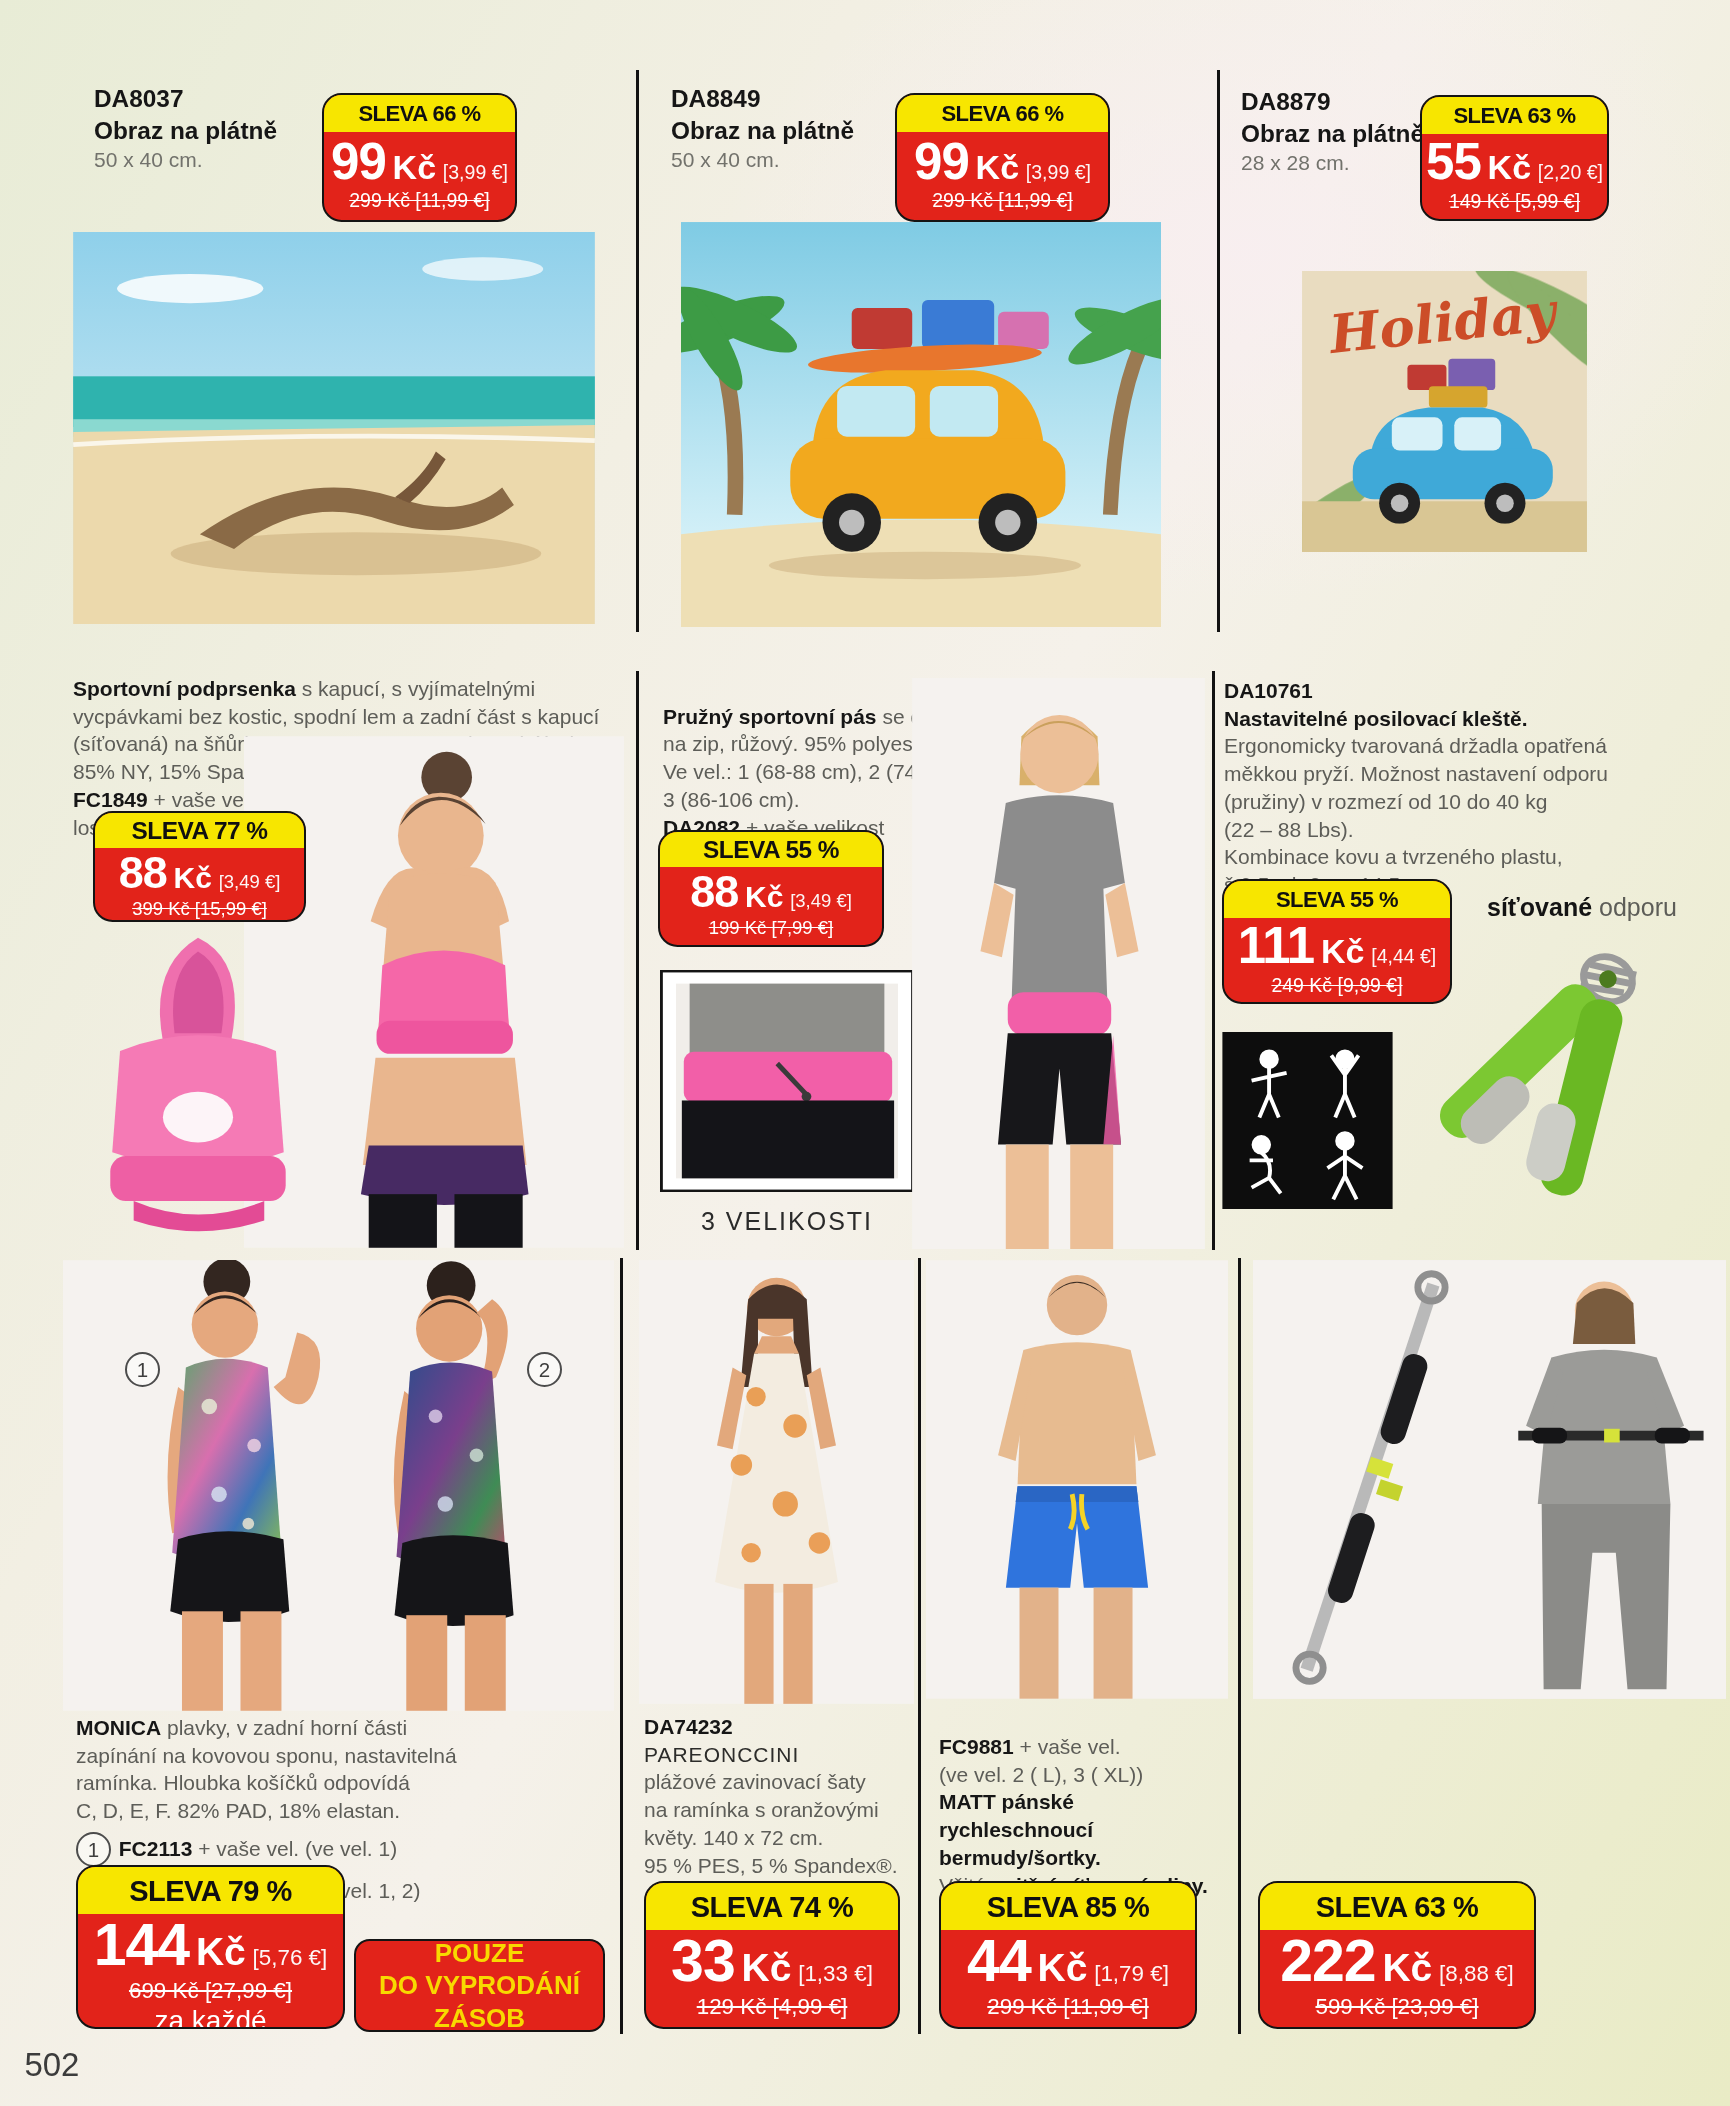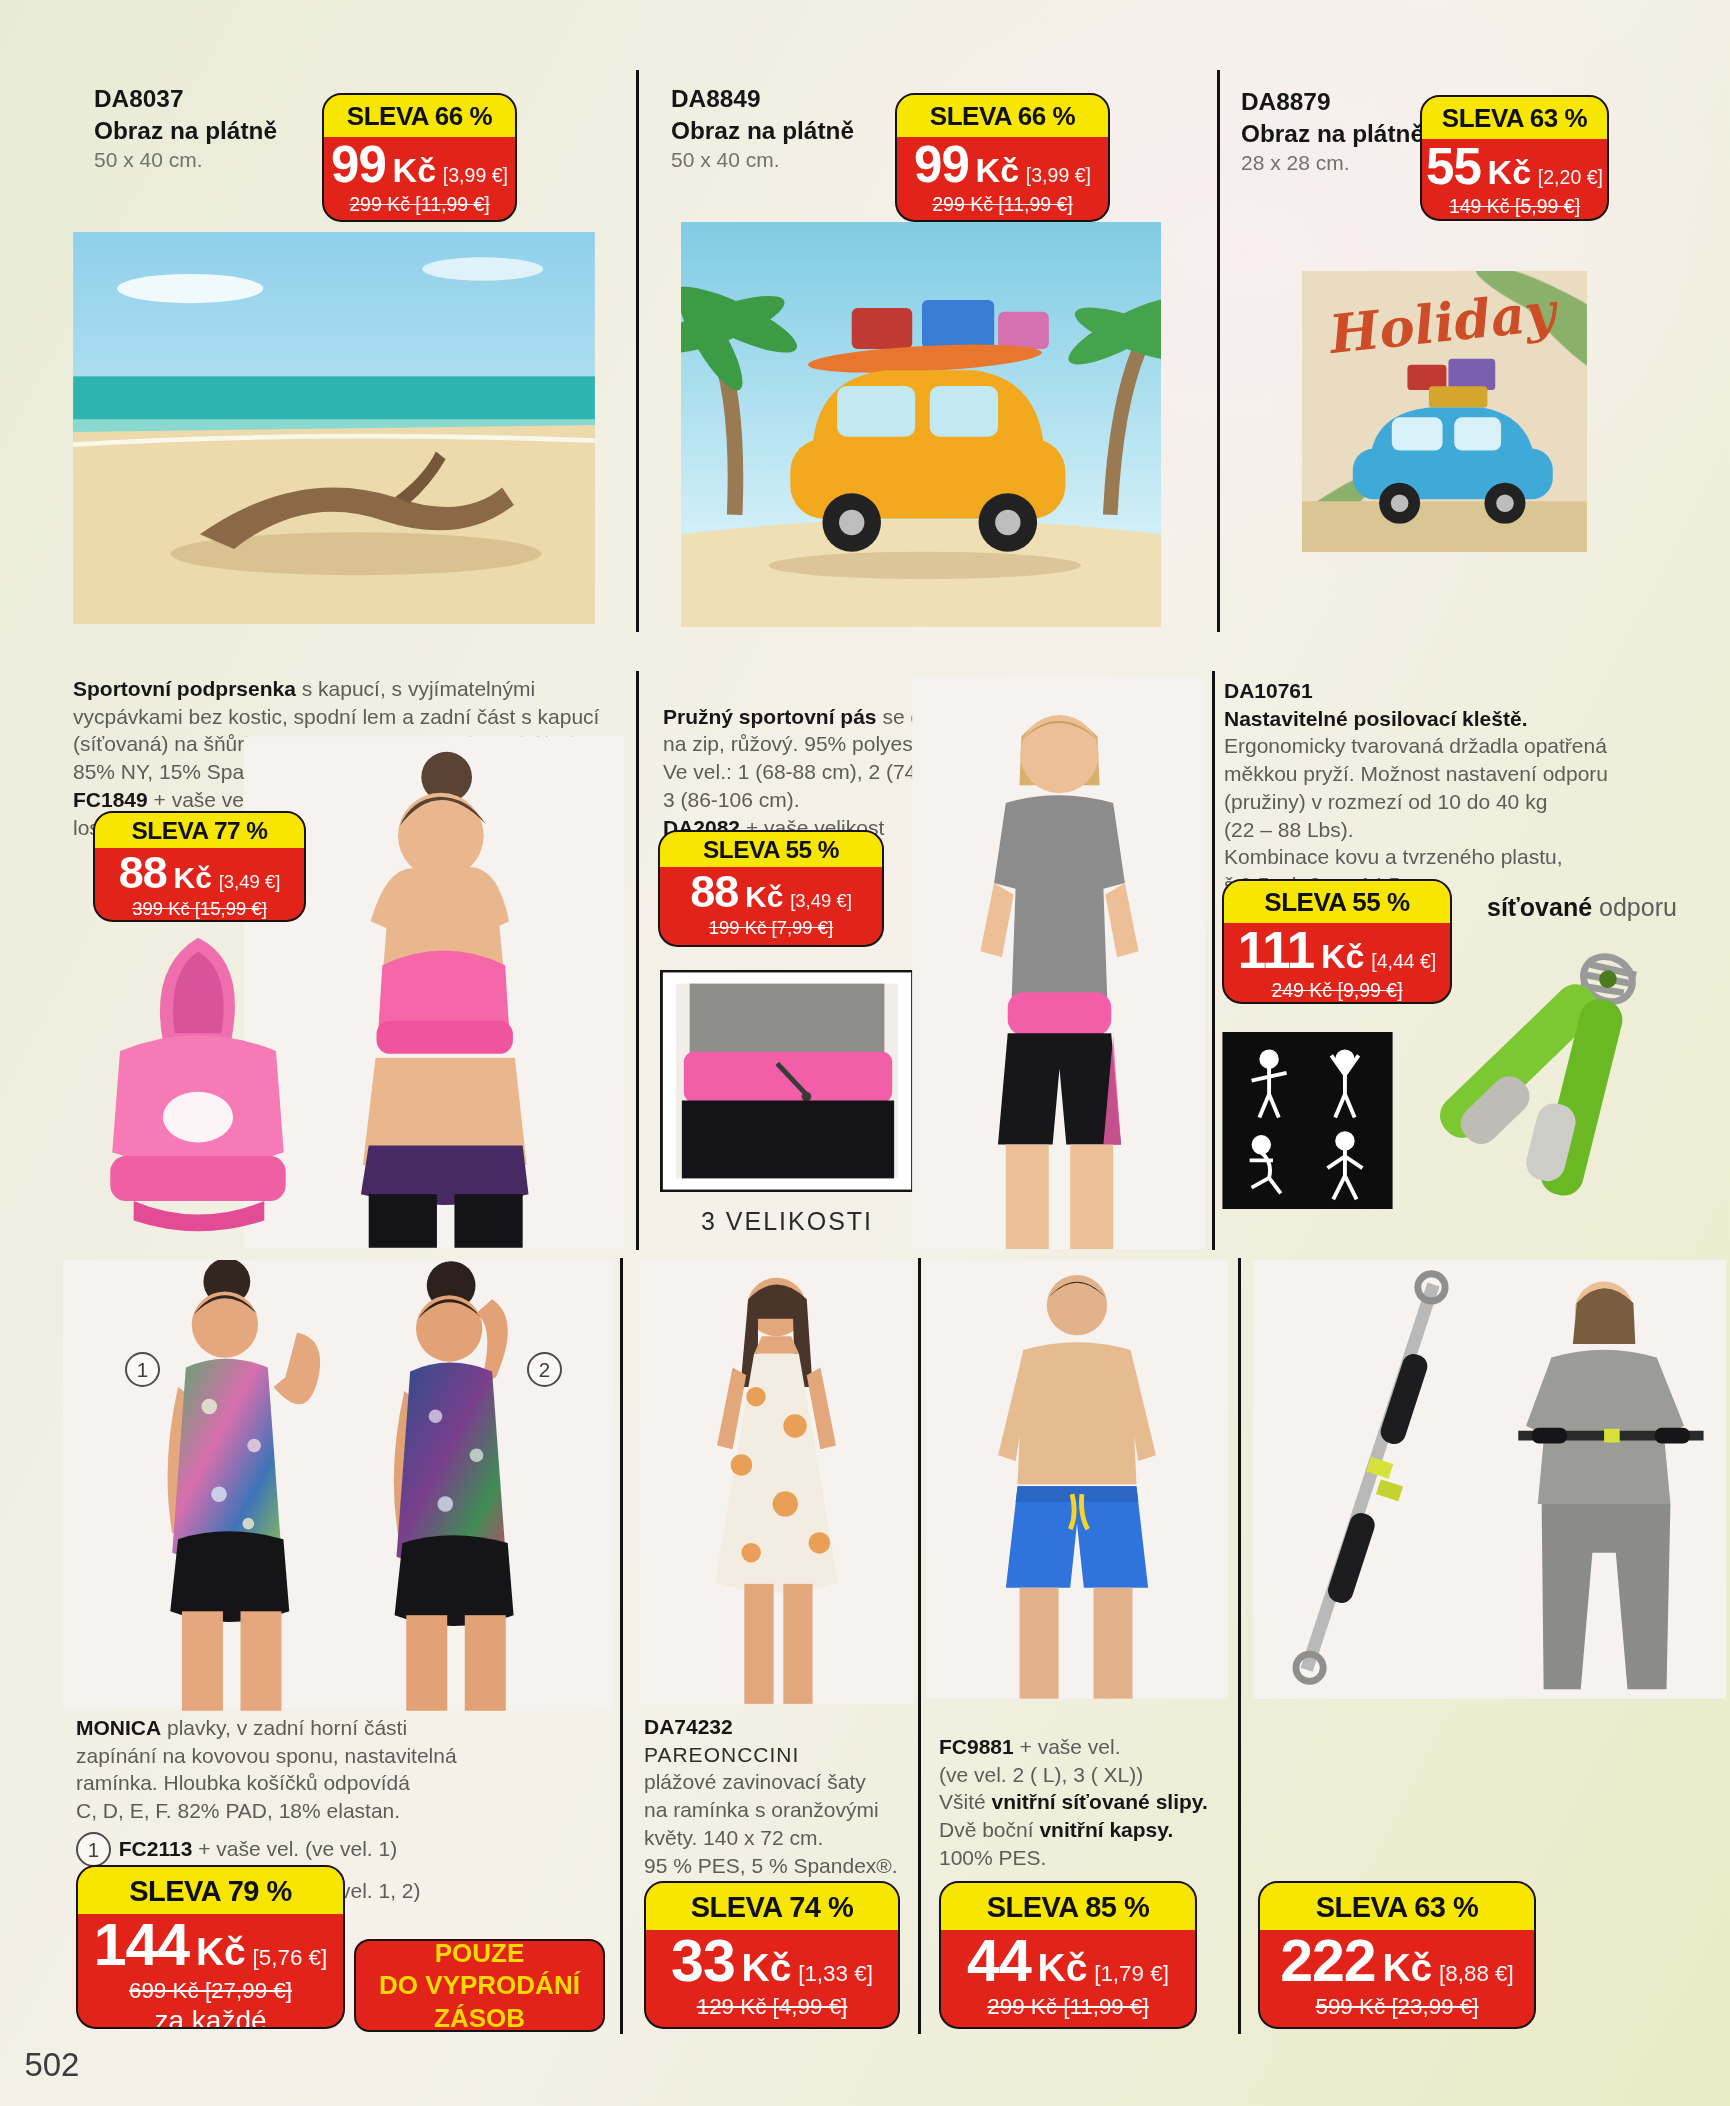--- a/index.html
+++ b/index.html
@@ -12,21 +12,21 @@
   .divider{position:absolute;width:2.9px;background:#121212;}
   .code{font-weight:700;color:#161616;font-size:24.4px;line-height:1.3;}
   .desc{font-size:21px;line-height:1.32;color:#5d5d58;}
   .desc b,.bold{font-weight:700;color:#161616;}
   .pre{white-space:pre-line;}
   .sizegray{color:#72726c;}
   
   .price-badge{position:absolute;border:2.9px solid #141414;border-radius:19.5px;overflow:hidden;
     background:#e2231a;display:flex;flex-direction:column;box-sizing:border-box;}
   .pb-disc{background:#f7e600;color:#101010;font-weight:800;text-align:center;
-    padding:5.9px 2px 4.9px;font-size:26px;letter-spacing:-0.5px;}
+    padding:5.9px 2px 4.9px;font-size:22px;letter-spacing:-0.5px;}
   .pb-body{flex:1;color:#fff;text-align:center;padding:2px 3.9px 5.9px;display:flex;
     flex-direction:column;justify-content:center;}
   .pb-main{display:flex;align-items:baseline;justify-content:center;gap:6.8px;}
   .pb-price{font-weight:800;font-size:51px;line-height:1;letter-spacing:-1px;}
   .pb-unit{font-weight:800;font-size:34px;}
   .pb-eur{font-size:19.5px;opacity:.96;}
   .pb-old{font-size:19.5px;text-decoration:line-through;margin-top:2.9px;}
   .pb-note{font-size:21.5px;margin-top:1px;}
   .sm .pb-disc{font-size:24.4px;padding:3.9px 2px 2.9px;}
   .sm .pb-price{font-size:45px;} .sm .pb-unit{font-size:30px;}
@@ -470,20 +470,22 @@
       <path d="M94 232 L216 232 L228 336 L162 336 L155 270 L148 336 L82 336 Z" fill="#2f74dd"></path>
       <path d="M94 232 L216 232 L218 248 L92 248 Z" fill="#2a66c4"></path>
       <path d="M150 240 Q155 262 148 276 M160 240 Q158 262 166 276" stroke="#f5d327" stroke-width="5" fill="none"></path>
       <rect x="96" y="336" width="40" height="114" fill="#e2b28a"></rect>
       <rect x="172" y="336" width="40" height="114" fill="#e2b28a"></rect>
     </svg>
   </div>
   <div class="abs desc" style="left:939px;top:1713px;width:293px;margin-top:20px;">
     <div><span class="bold">FC9881</span><span> + vaše vel.</span></div>
     <div>(ve vel. 2 ( L), 3 ( XL))</div>
+    <div class="bold pre">MATT pánské rychleschnoucí
+bermudy/šortky.</div>
     <div><span>Všité </span><span class="bold">vnitřní síťované slipy.</span></div>
     <div><span>Dvě boční </span><span class="bold">vnitřní kapsy.</span><span> 100% PES.</span></div>
   </div>
   <div class="price-badge lg" style="left:939px;top:1881px;width:258px;height:148px;">
     <div class="pb-disc">SLEVA 85 %</div>
     <div class="pb-body">
       <div class="pb-main">
         <span class="pb-price">44</span>
         <span class="pb-unit">Kč</span>
         <span class="pb-eur">[1,79 €]</span>

